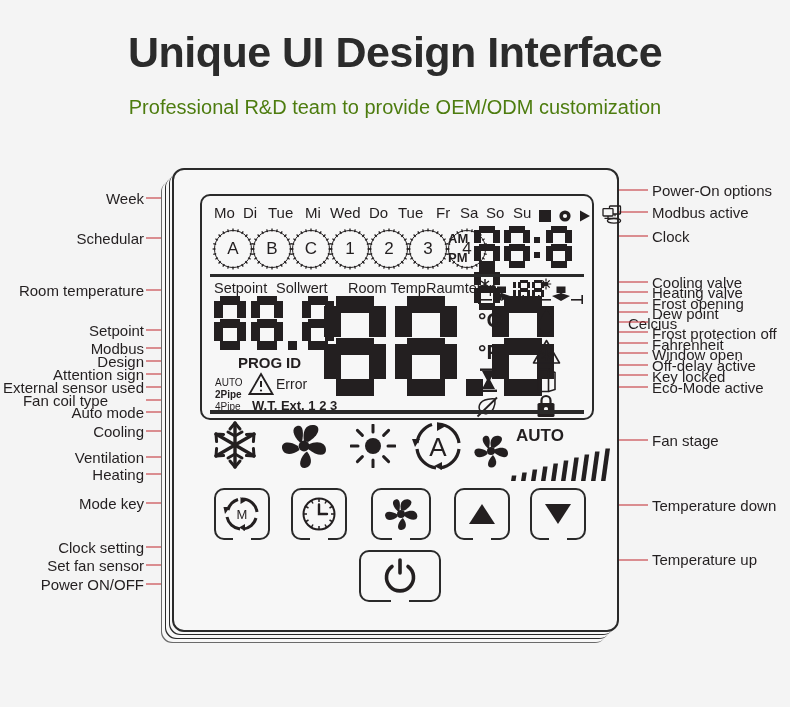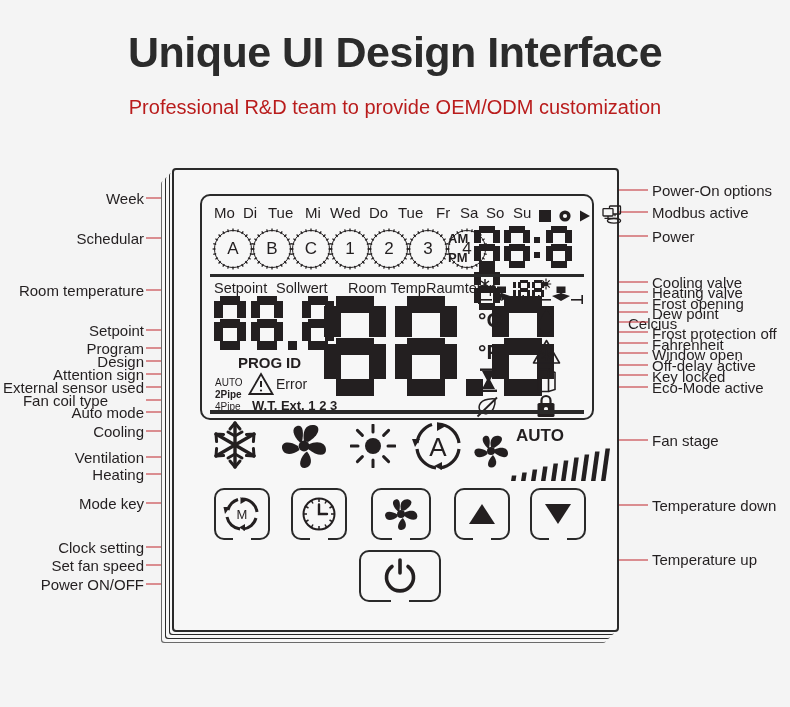--- a/index.html
+++ b/index.html
@@ -11,26 +11,26 @@
     overflow:hidden;
     color:#231f20;
   }
   
   #title{
     position:absolute;top:28px;left:0;width:790px;text-align:center;
     font-size:43px;font-weight:bold;letter-spacing:-0.5px;color:#2b2b2b;
   }
   #subtitle{
     position:absolute;top:96px;left:0;width:790px;text-align:center;
-    font-size:20px;color:#b91c1c;
+    font-size:20px;color:#4d7c0f;
   }
   
   #device{
     position:absolute;left:172px;top:168px;width:443px;height:460px;
-    border-radius:4px;background:#f7f7f7;
+    border-radius:12px;background:#f7f7f7;
     border:2px solid #2a2a2a;
     box-shadow:
       -3px 3px 0 -1px #f7f7f7,
       -4px 4px 0 -1px #2a2a2a,
       -7px 7px 0 -1px #f7f7f7,
       -8px 8px 0 -1px #2a2a2a,
       -11px 11px 0 -1px #f7f7f7,
       -12px 12px 0 -1px #6a6a6a;
     z-index:5;
   }
@@ -649,37 +649,37 @@
       <path d="M9 8.5 A13.5 13.5 0 1 0 25 8.5" stroke-linecap="round"></path>
       <path d="M17 2 v13" stroke-linecap="round"></path>
     </svg>
   </div>
 </div>
 
 <div class="ann l" style="right:646px;top:190px">Week</div>
 <div class="ann l" style="right:646px;top:230px">Schedular</div>
 <div class="ann l" style="right:646px;top:282px">Room temperature</div>
 <div class="ann l" style="right:646px;top:322px">Setpoint</div>
-<div class="ann l" style="right:646px;top:340px">Program</div>
+<div class="ann l" style="right:646px;top:340px">Modbus</div>
 <div class="ann l" style="right:646px;top:353px">Design</div>
 <div class="ann l" style="right:646px;top:366px">Attention sign</div>
 <div class="ann l" style="right:646px;top:379px">External sensor used</div>
 <div class="ann l" style="right:682px;top:392px">Fan coil type</div>
 <div class="ann l" style="right:646px;top:404px">Auto mode</div>
 <div class="ann l" style="right:646px;top:423px">Cooling</div>
 <div class="ann l" style="right:646px;top:449px">Ventilation</div>
 <div class="ann l" style="right:646px;top:466px">Heating</div>
 <div class="ann l" style="right:646px;top:495px">Mode key</div>
 <div class="ann l" style="right:646px;top:539px">Clock setting</div>
-<div class="ann l" style="right:646px;top:557px">Set fan speed</div>
+<div class="ann l" style="right:646px;top:557px">Set fan sensor</div>
 <div class="ann l" style="right:646px;top:576px">Power ON/OFF</div>
 
 <div class="ann" style="left:652px;top:182px">Power-On options</div>
 <div class="ann" style="left:652px;top:204px">Modbus  active</div>
-<div class="ann" style="left:652px;top:228px">Power</div>
+<div class="ann" style="left:652px;top:228px">Clock</div>
 <div class="ann" style="left:652px;top:274px">Cooling valve</div>
 <div class="ann" style="left:652px;top:284px">Heating valve</div>
 <div class="ann" style="left:652px;top:295px">Frost opening</div>
 <div class="ann" style="left:652px;top:305px">Dew point</div>
 <div class="ann" style="left:628px;top:315px">Celcius</div>
 <div class="ann" style="left:652px;top:325px">Frost protection off</div>
 <div class="ann" style="left:652px;top:336px">Fahrenheit</div>
 <div class="ann" style="left:652px;top:346px">Window open</div>
 <div class="ann" style="left:652px;top:357px">Off-delay active</div>
 <div class="ann" style="left:652px;top:368px">Key locked</div>

